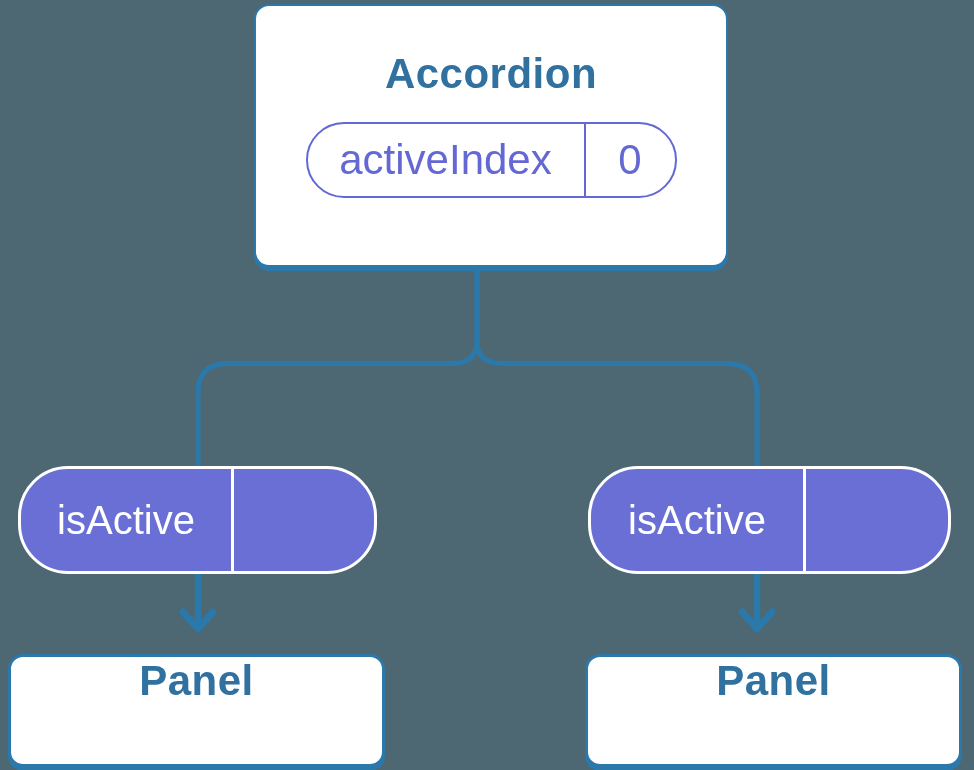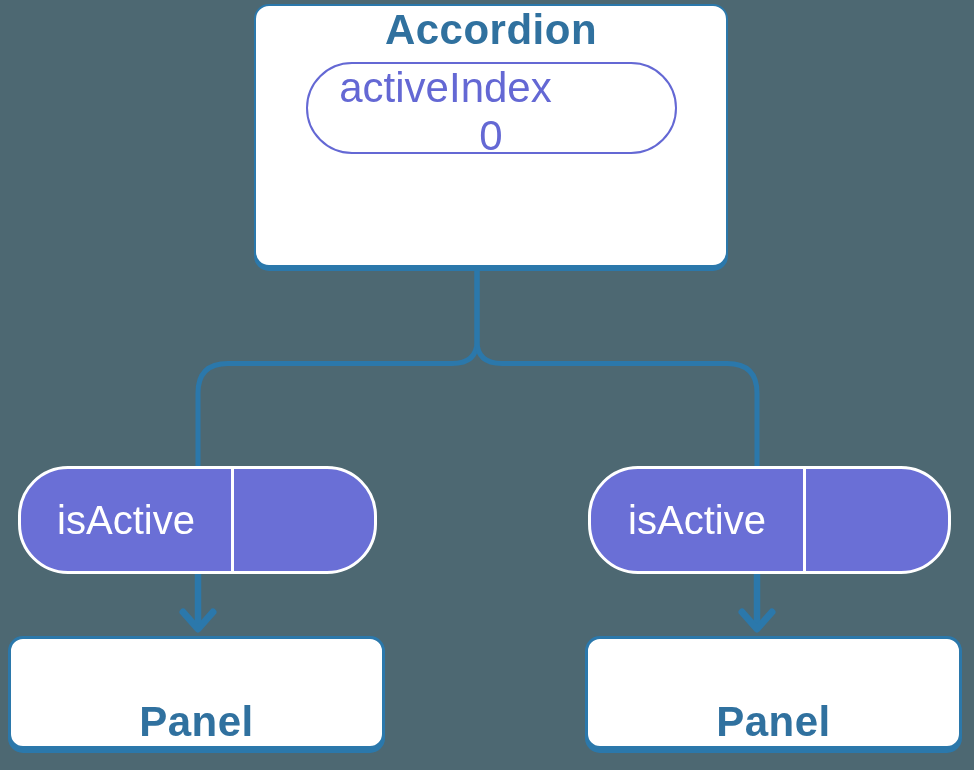--- a/index.html
+++ b/index.html
@@ -60,35 +60,35 @@
     font-size: 42px;
     font-weight: 700;
     letter-spacing: 0.5px;
   }
 
   .accordion-card {
     left: 254px;
     top: 4px;
     width: 474px;
     height: 263px;
+    padding-top: 44px;
   }
 
   
   .state-pill {
-    margin-top: 8px;
+    margin-top: 24px;
     width: 371px;
-    height: 92px;
+    height: 76px;
     border: 2.5px solid var(--purple, #6468d4);
     border-radius: 49px;
     box-sizing: border-box;
     display: flex;
     align-items: stretch;
     overflow: hidden;
     background: var(--card, #ffffff);
-    flex-direction: column;
   }
   .state-pill .pill-name {
     width: 276px;
     display: flex;
     align-items: center;
     justify-content: center;
     color: var(--purple, #6468d4);
     font-size: 42px;
   }
   .state-pill .pill-divider {
@@ -137,25 +137,25 @@
     color: var(--pill_text, #ffffff);
     font-size: 40px;
   }
   .prop-pill-left  { left: 18px;  width: 359px; }
   .prop-pill-left  .pill-name { width: 210px; }
   .prop-pill-right { left: 588px; width: 363px; }
   .prop-pill-right .pill-name { width: 212px; }
 
   
   .panel-card {
-    top: 636px;
+    top: 654px;
     width: 377px;
     height: 113px;
     border-width: 3px;
-    justify-content: flex-end;
+    justify-content: flex-start;
   }
   .panel-card-left  { left: 8px; }
   .panel-card-right { left: 585px; }
 </style>
 </head>
 <body>
 
 <div class="stage">
 
   <svg class="connectors" viewBox="0 0 974 770" xmlns="http://www.w3.org/2000/svg">

